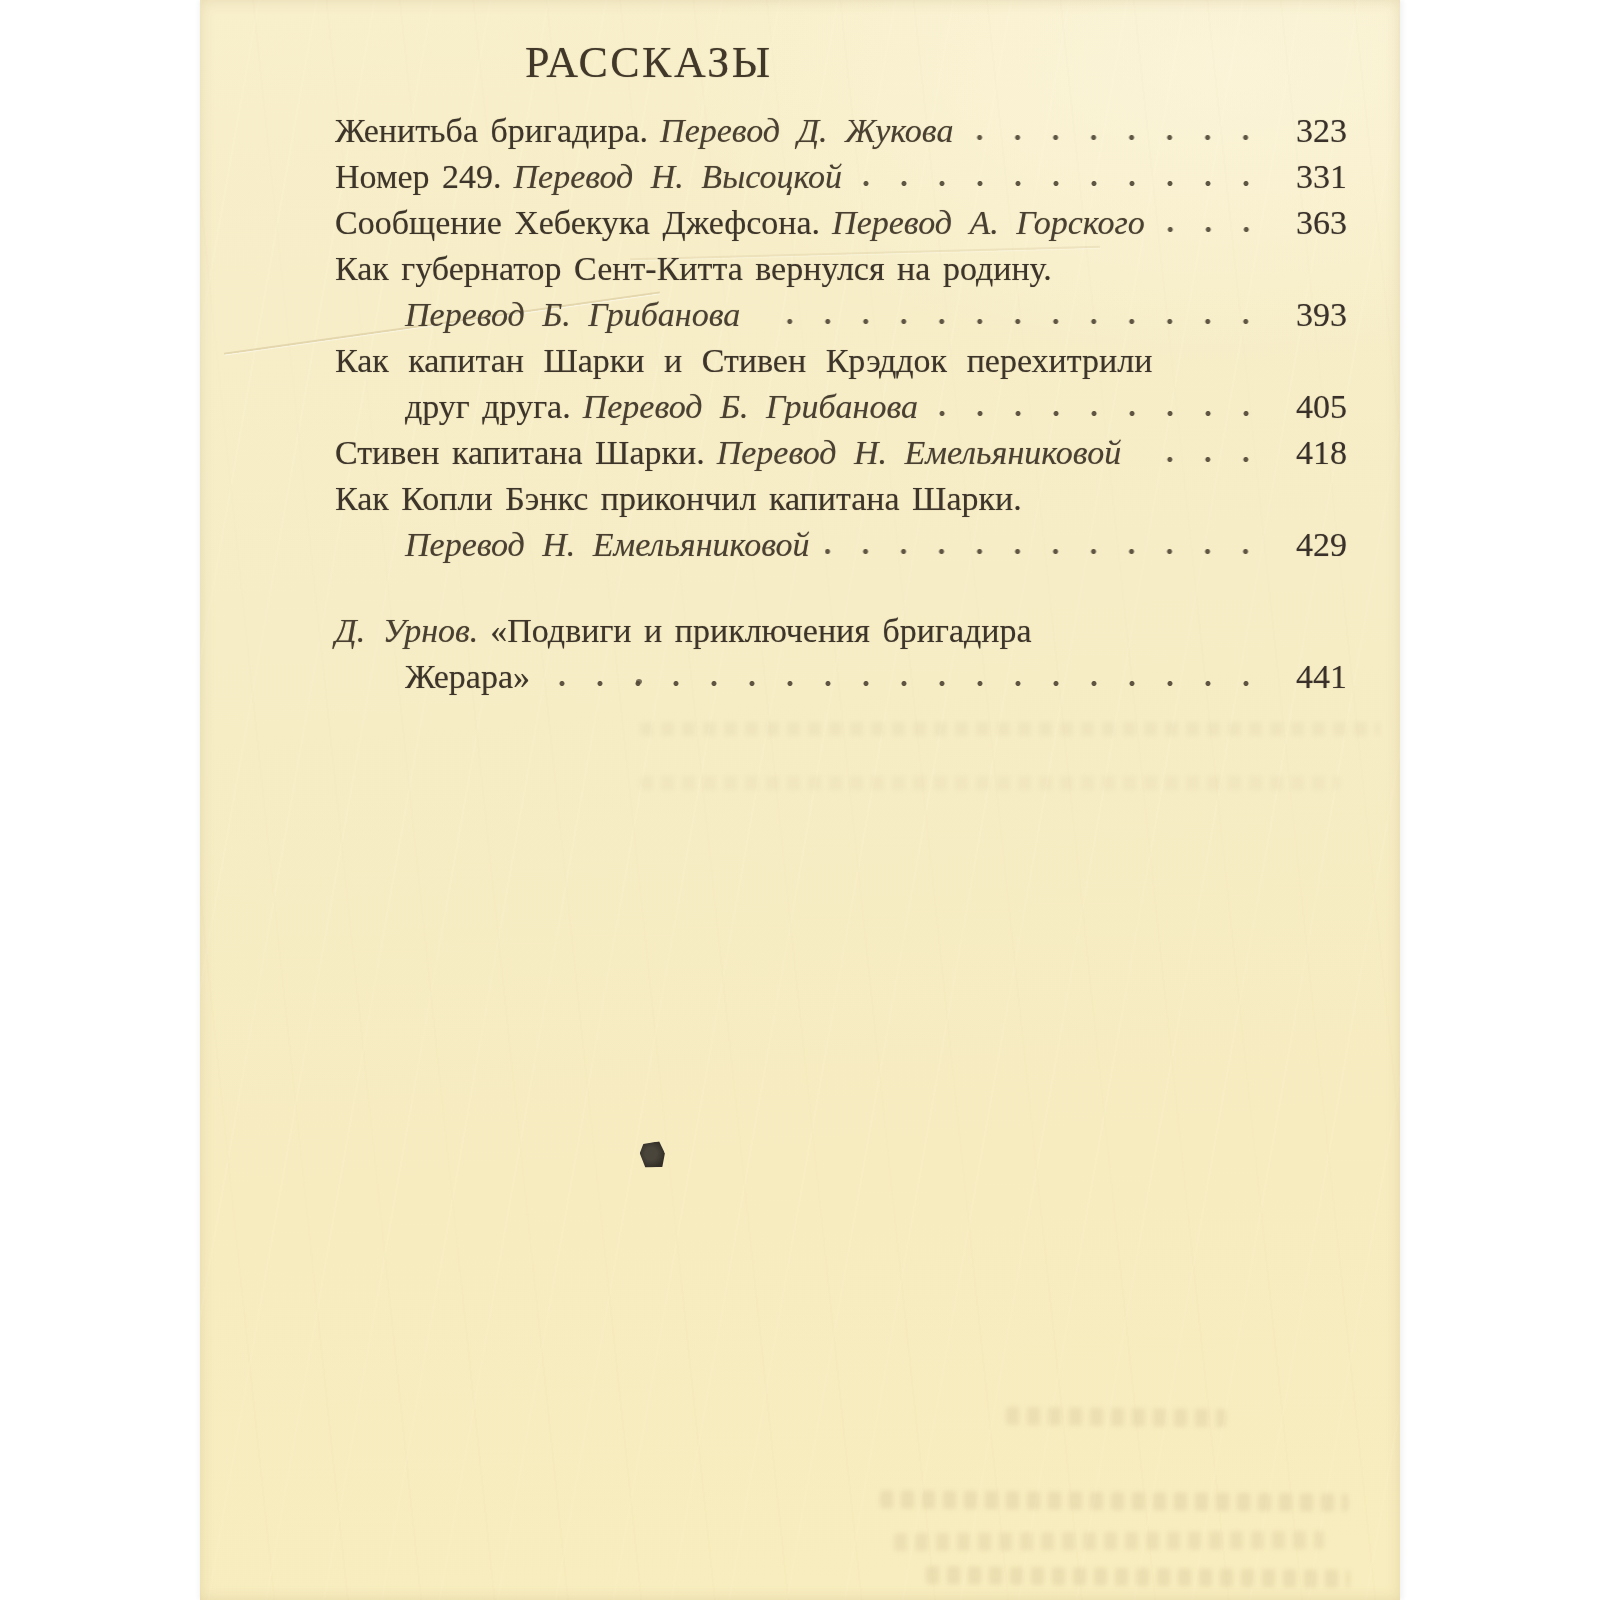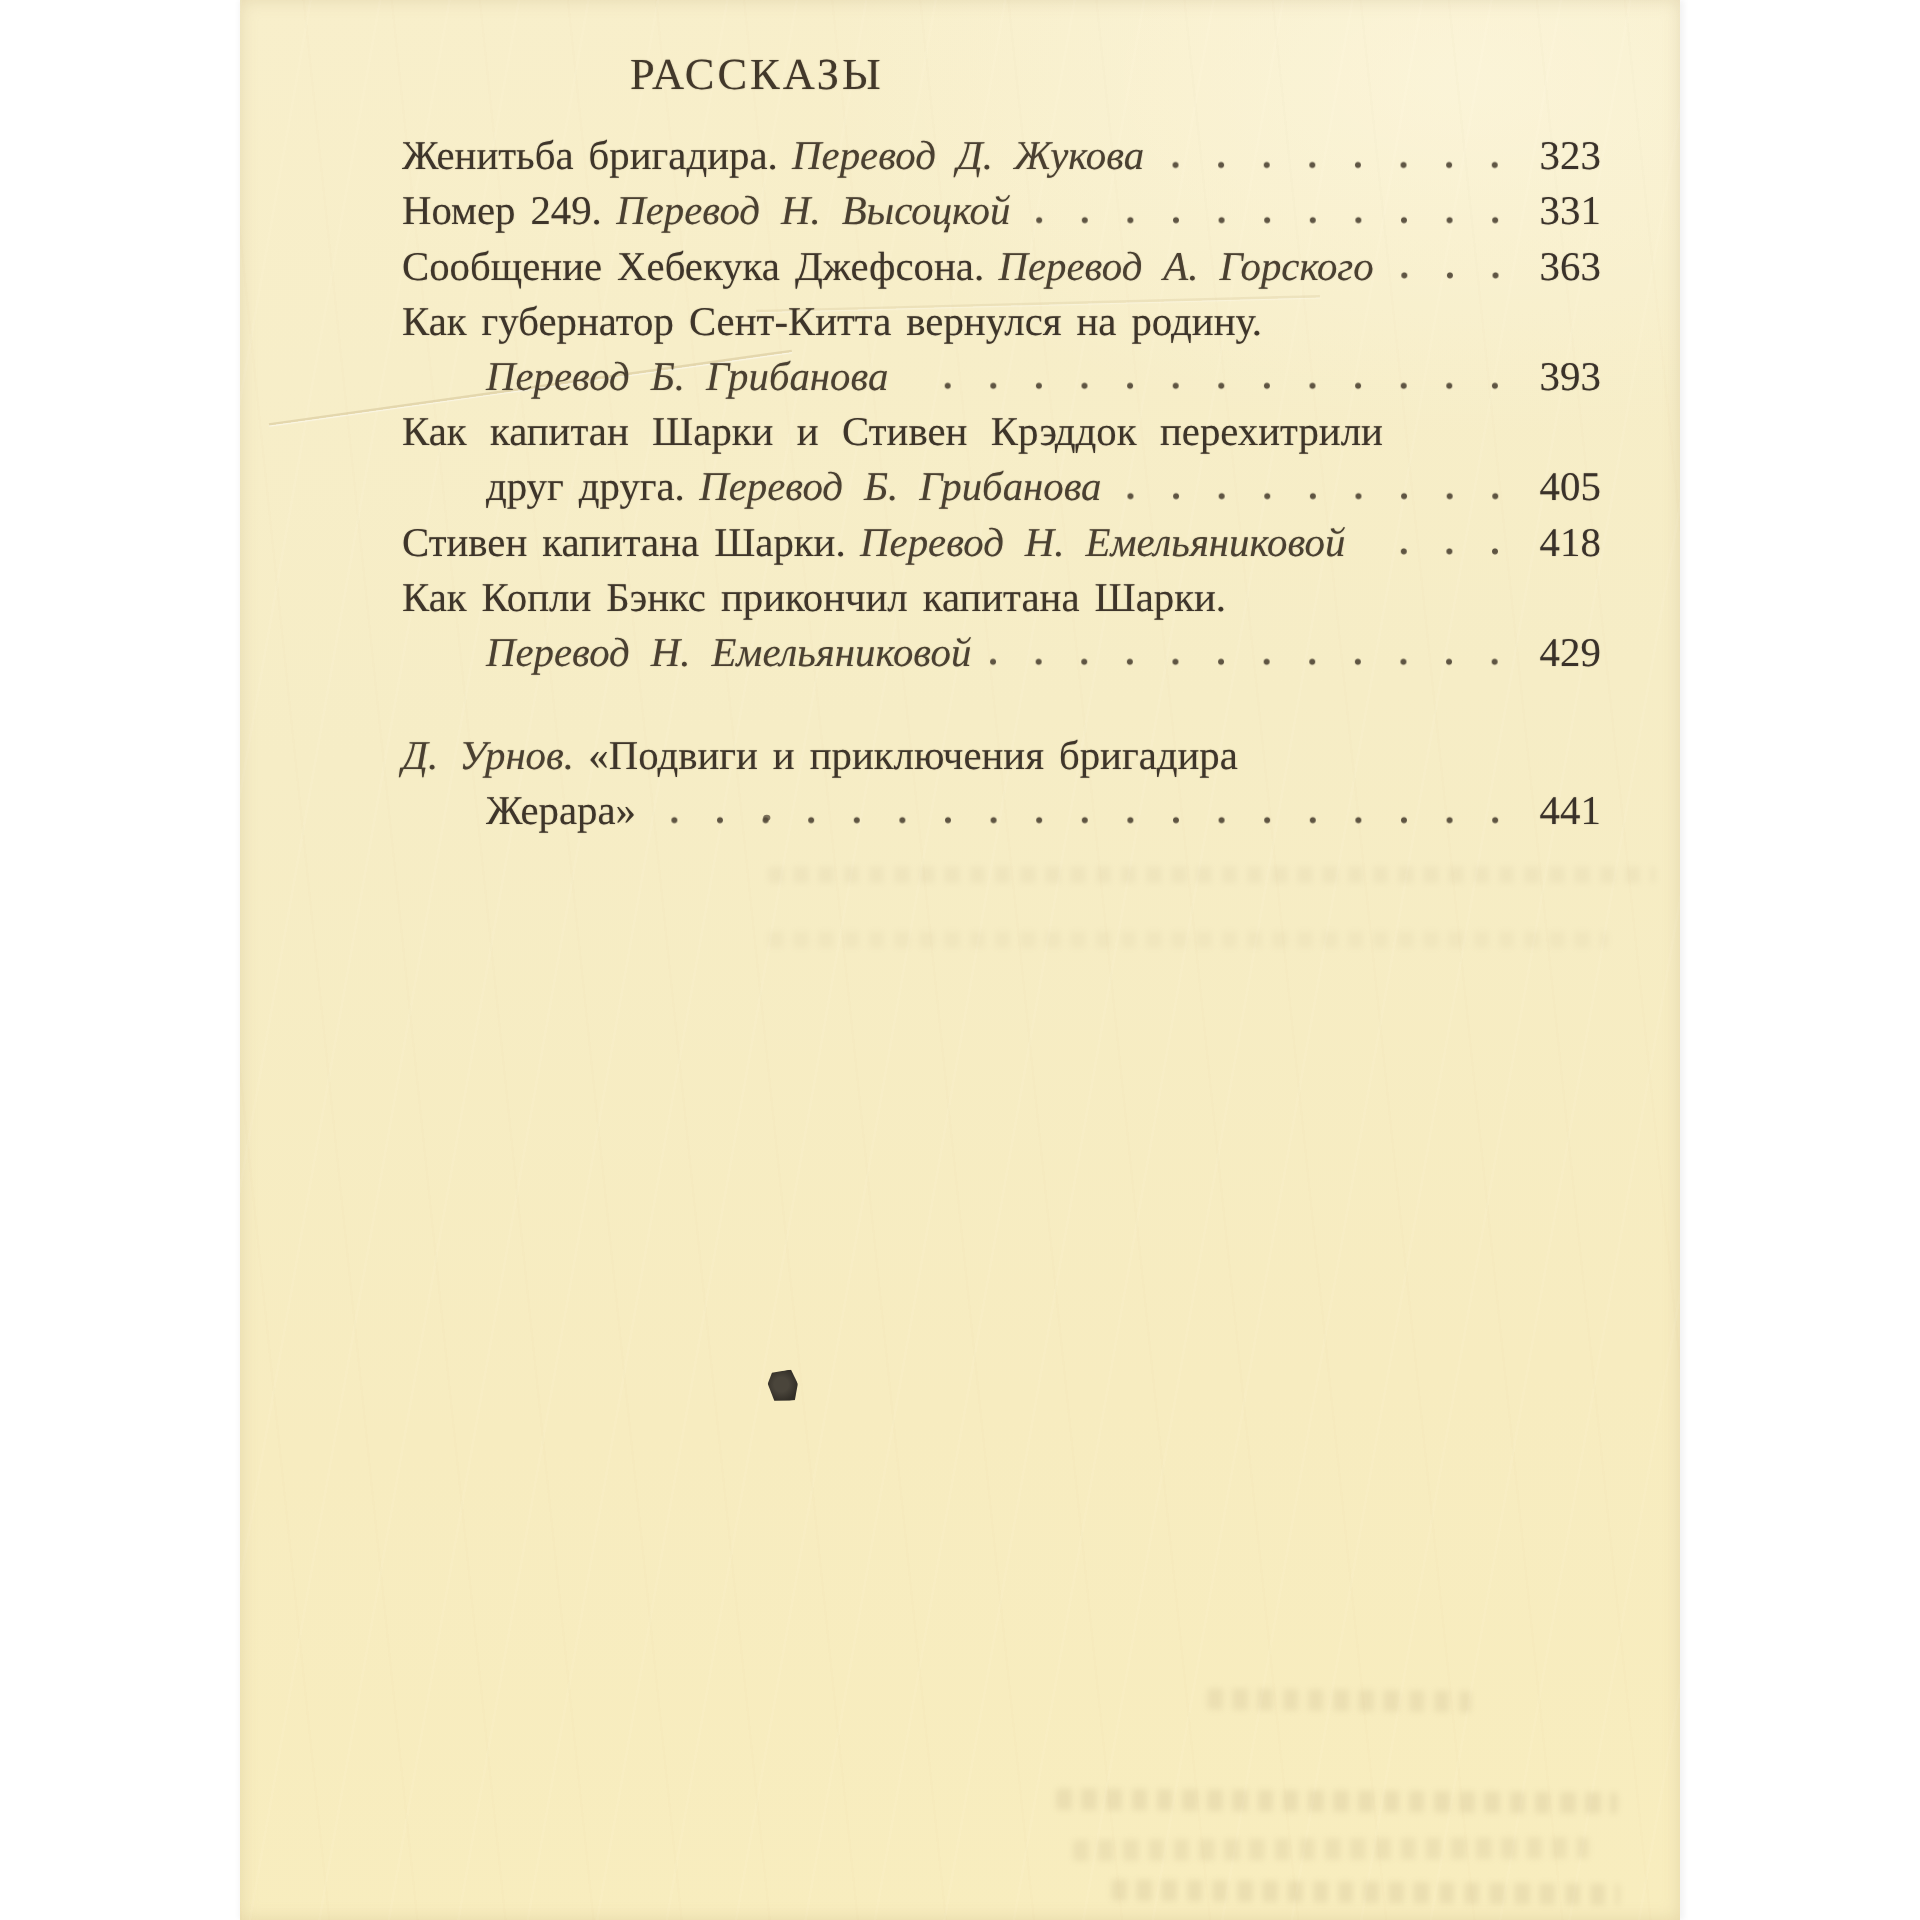--- a/index.html
+++ b/index.html
@@ -23,42 +23,42 @@
   }
   .crease{
     position:absolute;height:2px;background:rgba(203,186,139,0.45);
     box-shadow:0 1px 1px rgba(255,255,255,0.55);pointer-events:none;
   }
   .crease.c1{left:22px;top:322px;width:440px;transform:rotate(-8deg);}
   .crease.c2{left:430px;top:252px;width:470px;transform:rotate(-1.5deg);opacity:.55;}
 
   .content{position:absolute;left:135px;top:0;width:1012px;color:#3f362a;}
   .header{
-    margin:42px 0 0 190px;font-size:37px;line-height:42px;letter-spacing:2.5px;
+    margin:42px 0 0 190px;font-size:44px;line-height:42px;letter-spacing:2.5px;
     color:#42382a;text-shadow:0 0 1px rgba(66,56,42,0.5);
   }
   .toc{margin-top:24px;}
   .row{
     display:flex;align-items:baseline;height:46px;line-height:46px;
     font-size:34px;word-spacing:4px;white-space:nowrap;
     text-shadow:0 0 1px rgba(62,52,38,0.42);
   }
   .row .t{color:#3e352a;}
   .row .c{color:#4a4031;font-style:italic;word-spacing:9px;text-align:right;}
   .row .t + .c{margin-left:12px;}
   .row .c + .t{margin-left:12px;}
   .row.ind{padding-left:70px;}
   .row.just{word-spacing:11px;}
   .leader{
     flex:1;align-self:stretch;margin-left:16px;margin-right:16px;min-width:40px;
     background-image:radial-gradient(circle, rgba(68,58,43,0.85) 2.1px, rgba(68,58,43,0) 2.9px);
     background-size:38px 9px;background-repeat:repeat-x;
     background-position:right 2px bottom 12px;
   }
-  .num{min-width:64px;text-align:left;color:#3a322a;}
+  .num{min-width:64px;text-align:right;color:#3a322a;}
   .essay-gap{margin-top:40px;}
 
   .speck{
     position:absolute;left:440px;top:1142px;width:25px;height:26px;
     background:radial-gradient(circle at 45% 45%, #4a453b 0 30%, #322e27 70%);
     clip-path:polygon(18% 4%, 82% 0%, 100% 48%, 84% 100%, 16% 94%, 0% 38%);
     transform:rotate(-6deg);
   }
   .dot-small{
     position:absolute;left:436px;top:679px;width:6px;height:5px;border-radius:50%;

